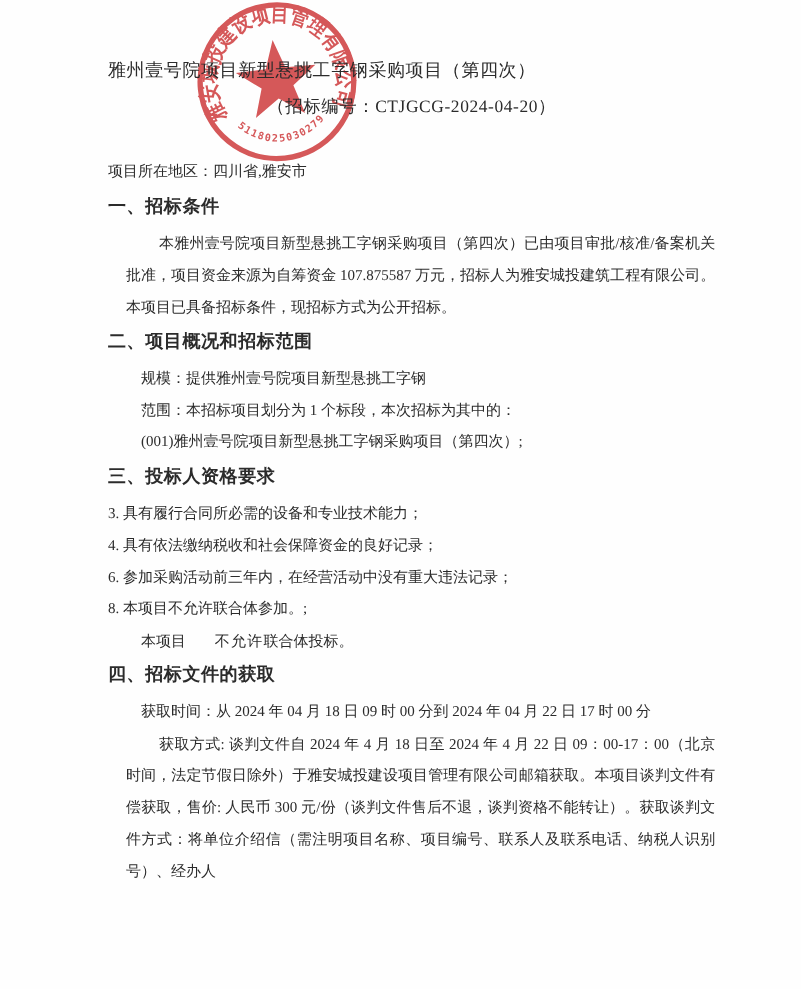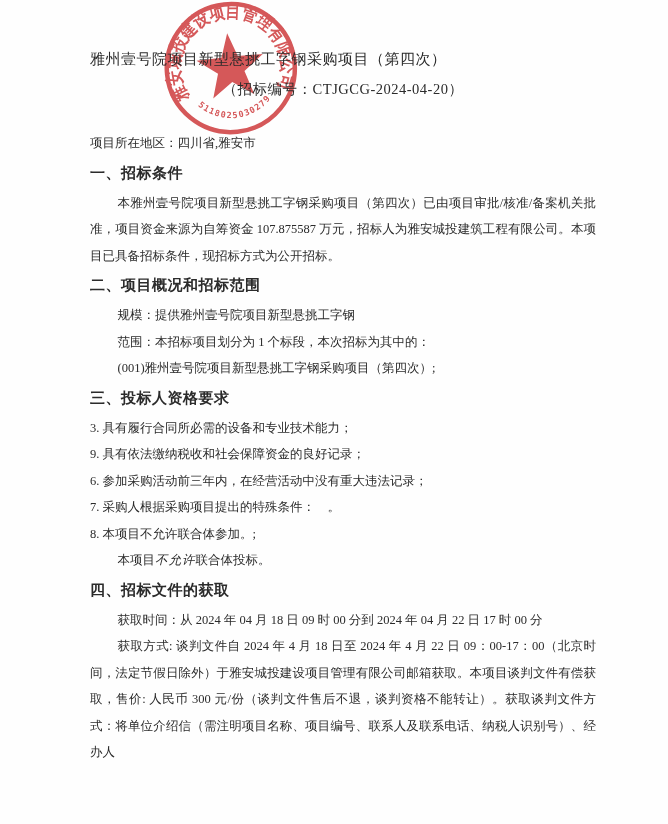--- a/index.html
+++ b/index.html
@@ -41,24 +41,24 @@
     font-weight: 700;
     line-height: 27px;
     margin: 3px 0 3px 0;
     letter-spacing: 0.5px;
   }
   .bline, .bpara {
     font-size: 12.5px;
     line-height: 26.5px;
     margin: 0;
   }
-  .bpara { text-align: justify; }
+  .bpara { text-align: justify; margin-left: 15px; }
   .indent { text-indent: 2.2em; }
   .ind { padding-left: 2.2em; }
-  .em-italic { font-style: italic; letter-spacing: 1px; }
+  .em-italic { letter-spacing: 1px; margin-left: 24px; }
   .stamp {
     position: absolute;
     left: 142px; top: 0px;
     width: 180px; height: 140px;
     mix-blend-mode: multiply;
     opacity: 0.85;
     transform: rotate(-6deg);
     pointer-events: none;
   }
   .stamp svg { display: block; width: 100%; height: 100%; }
@@ -93,23 +93,22 @@
     <h2 class="sec-heading">一、招标条件</h2>
     <p class="bpara indent">本雅州壹号院项目新型悬挑工字钢采购项目（第四次）已由项目审批/核准/备案机关批准，项目资金来源为自筹资金 107.875587 万元，招标人为雅安城投建筑工程有限公司。本项目已具备招标条件，现招标方式为公开招标。</p>
 
     <h2 class="sec-heading">二、项目概况和招标范围</h2>
     <p class="bline ind">规模：提供雅州壹号院项目新型悬挑工字钢</p>
     <p class="bline ind">范围：本招标项目划分为 1 个标段，本次招标为其中的：</p>
     <p class="bline ind">(001)雅州壹号院项目新型悬挑工字钢采购项目（第四次）;</p>
 
     <h2 class="sec-heading">三、投标人资格要求</h2>
     <p class="bline">3. 具有履行合同所必需的设备和专业技术能力；</p>
-    <p class="bline">9. 具有依法缴纳税收和社会保障资金的良好记录；</p>
+    <p class="bline">4. 具有依法缴纳税收和社会保障资金的良好记录；</p>
     <p class="bline">6. 参加采购活动前三年内，在经营活动中没有重大违法记录；</p>
-    <p class="bline">7. 采购人根据采购项目提出的特殊条件：　。</p>
     <p class="bline">8. 本项目不允许联合体参加。;</p>
     <p class="bline ind"><span>本项目</span><span class="em-italic">不允许</span><span>联合体投标。</span></p>
 
     <h2 class="sec-heading">四、招标文件的获取</h2>
     <p class="bline ind">获取时间：从 2024 年 04 月 18 日  09 时 00 分到 2024 年 04 月 22 日  17 时 00 分</p>
     <p class="bpara indent">获取方式: 谈判文件自 2024 年 4 月 18 日至 2024 年 4 月 22 日 09：00-17：00（北京时间，法定节假日除外）于雅安城投建设项目管理有限公司邮箱获取。本项目谈判文件有偿获取，售价: 人民币 300 元/份（谈判文件售后不退，谈判资格不能转让）。获取谈判文件方式：将单位介绍信（需注明项目名称、项目编号、联系人及联系电话、纳税人识别号）、经办人</p>
 
   </div>
 </div>
 

